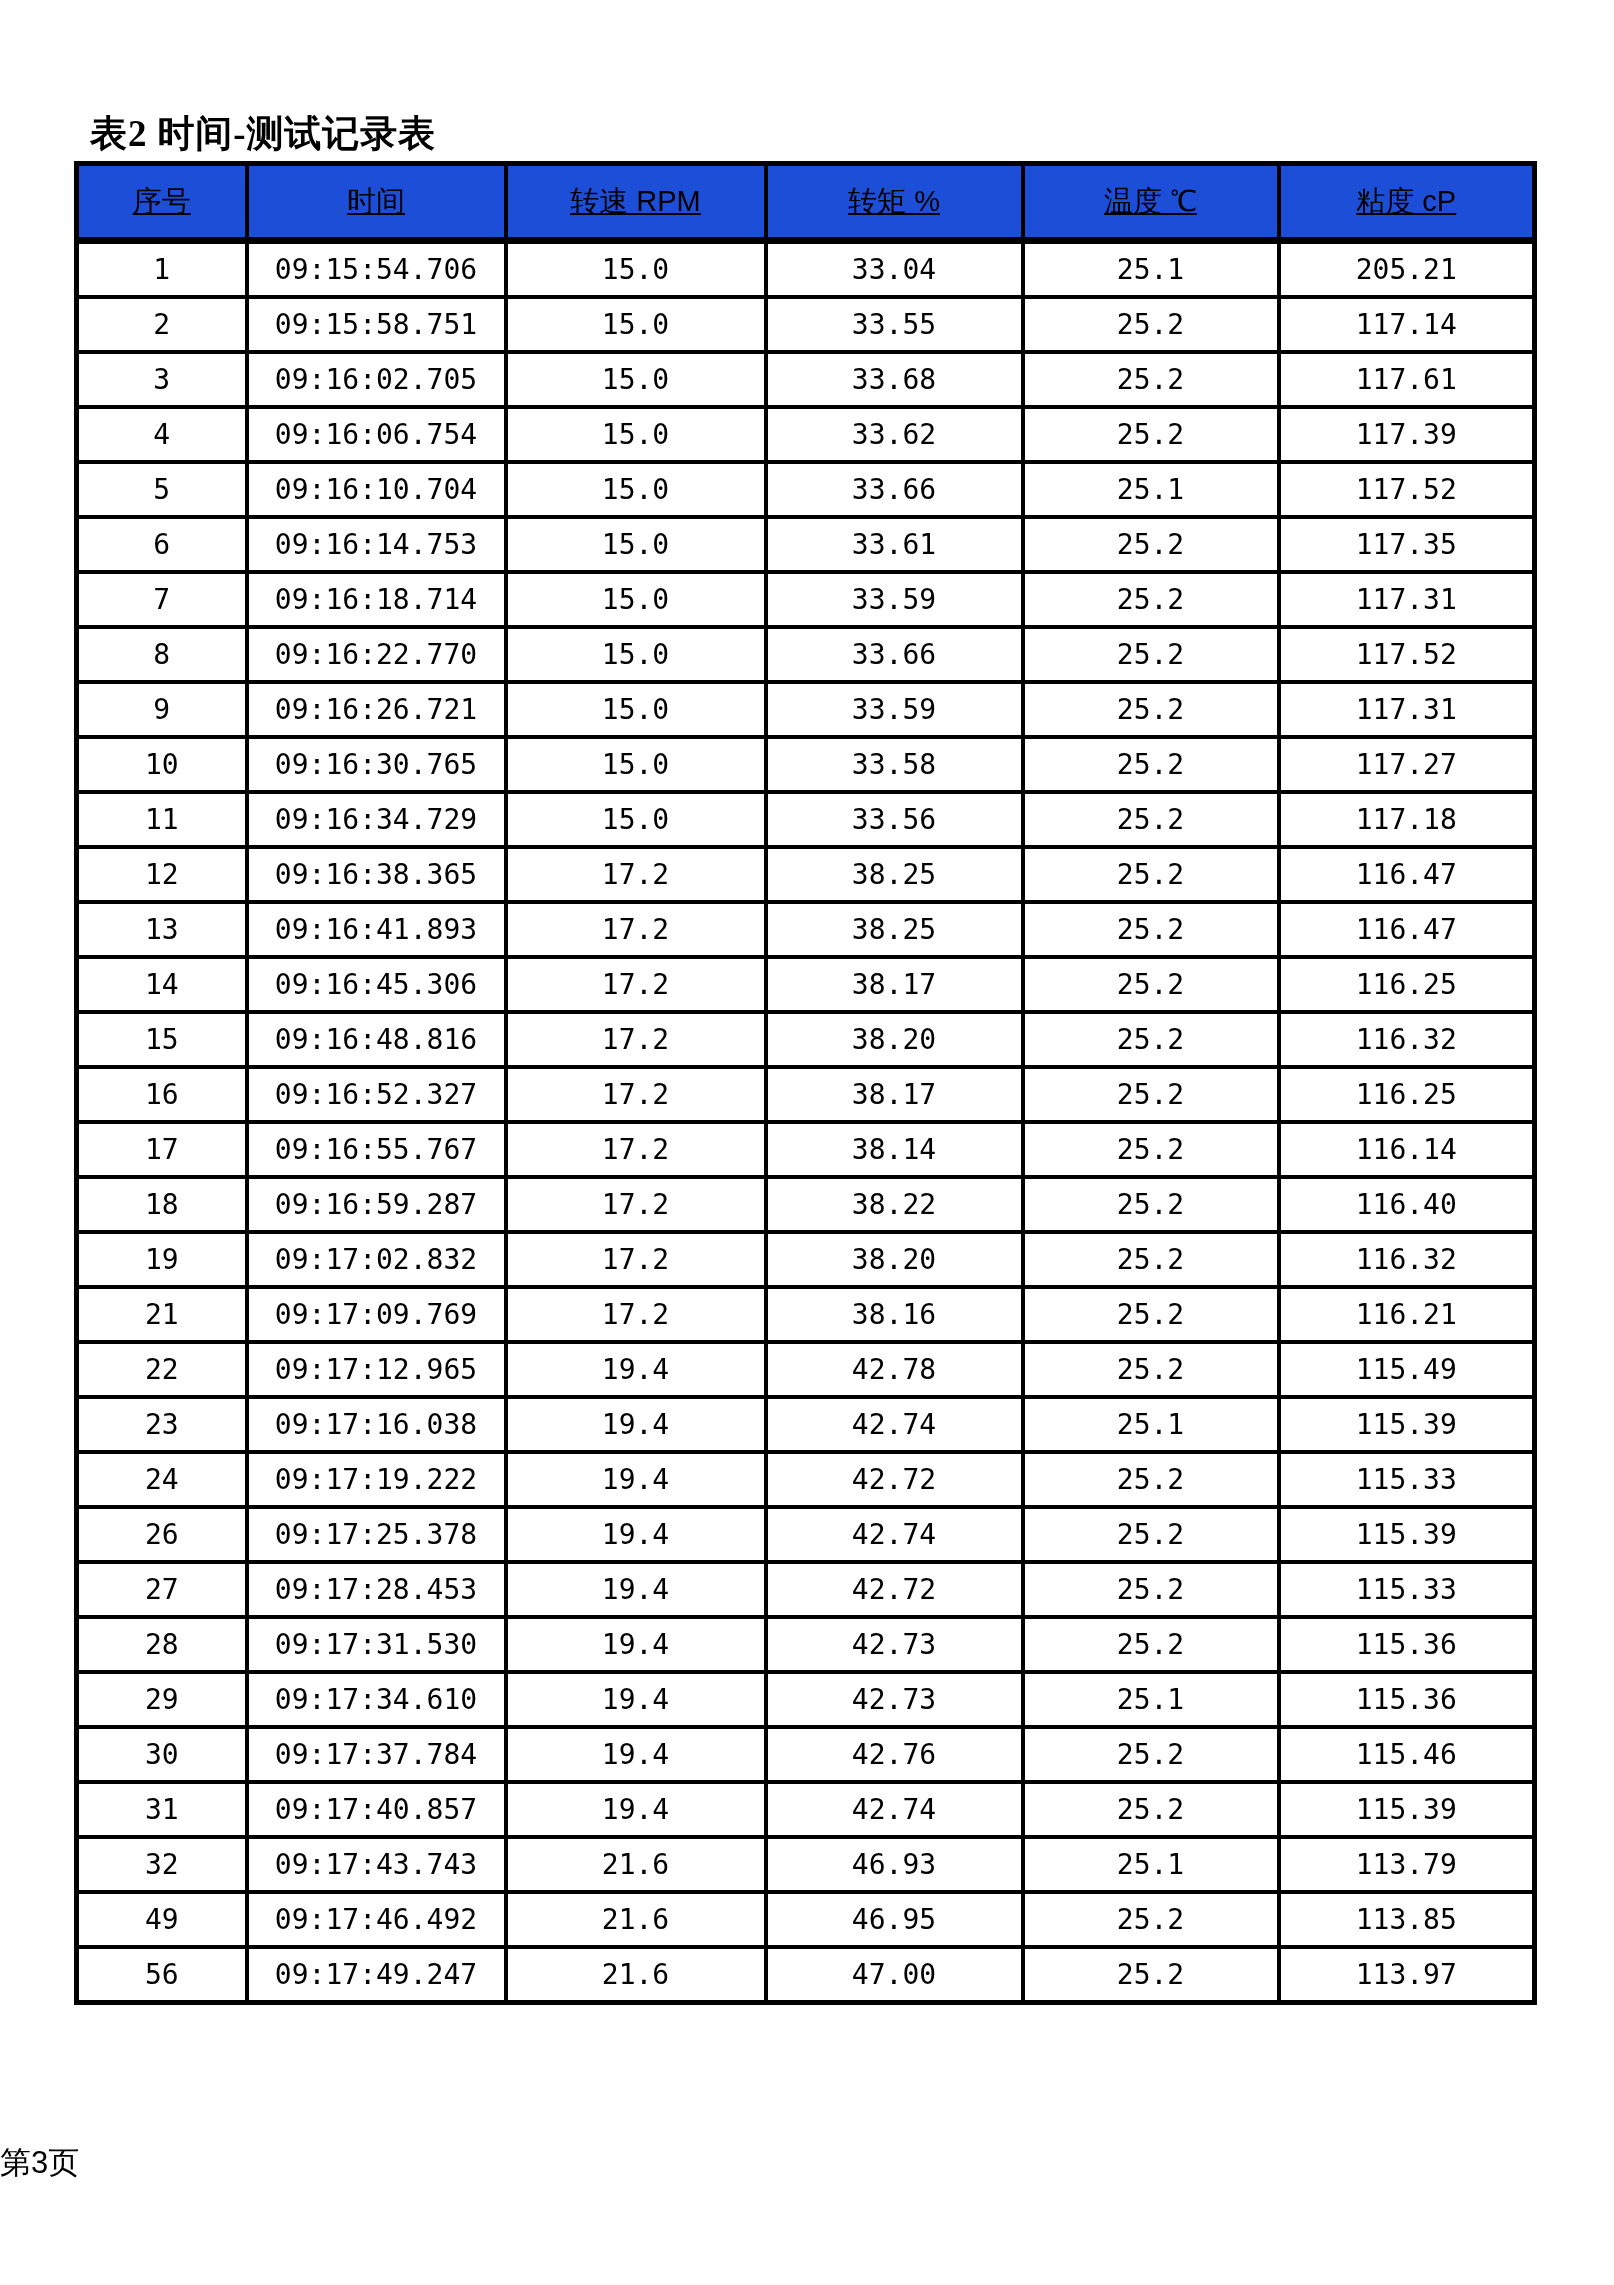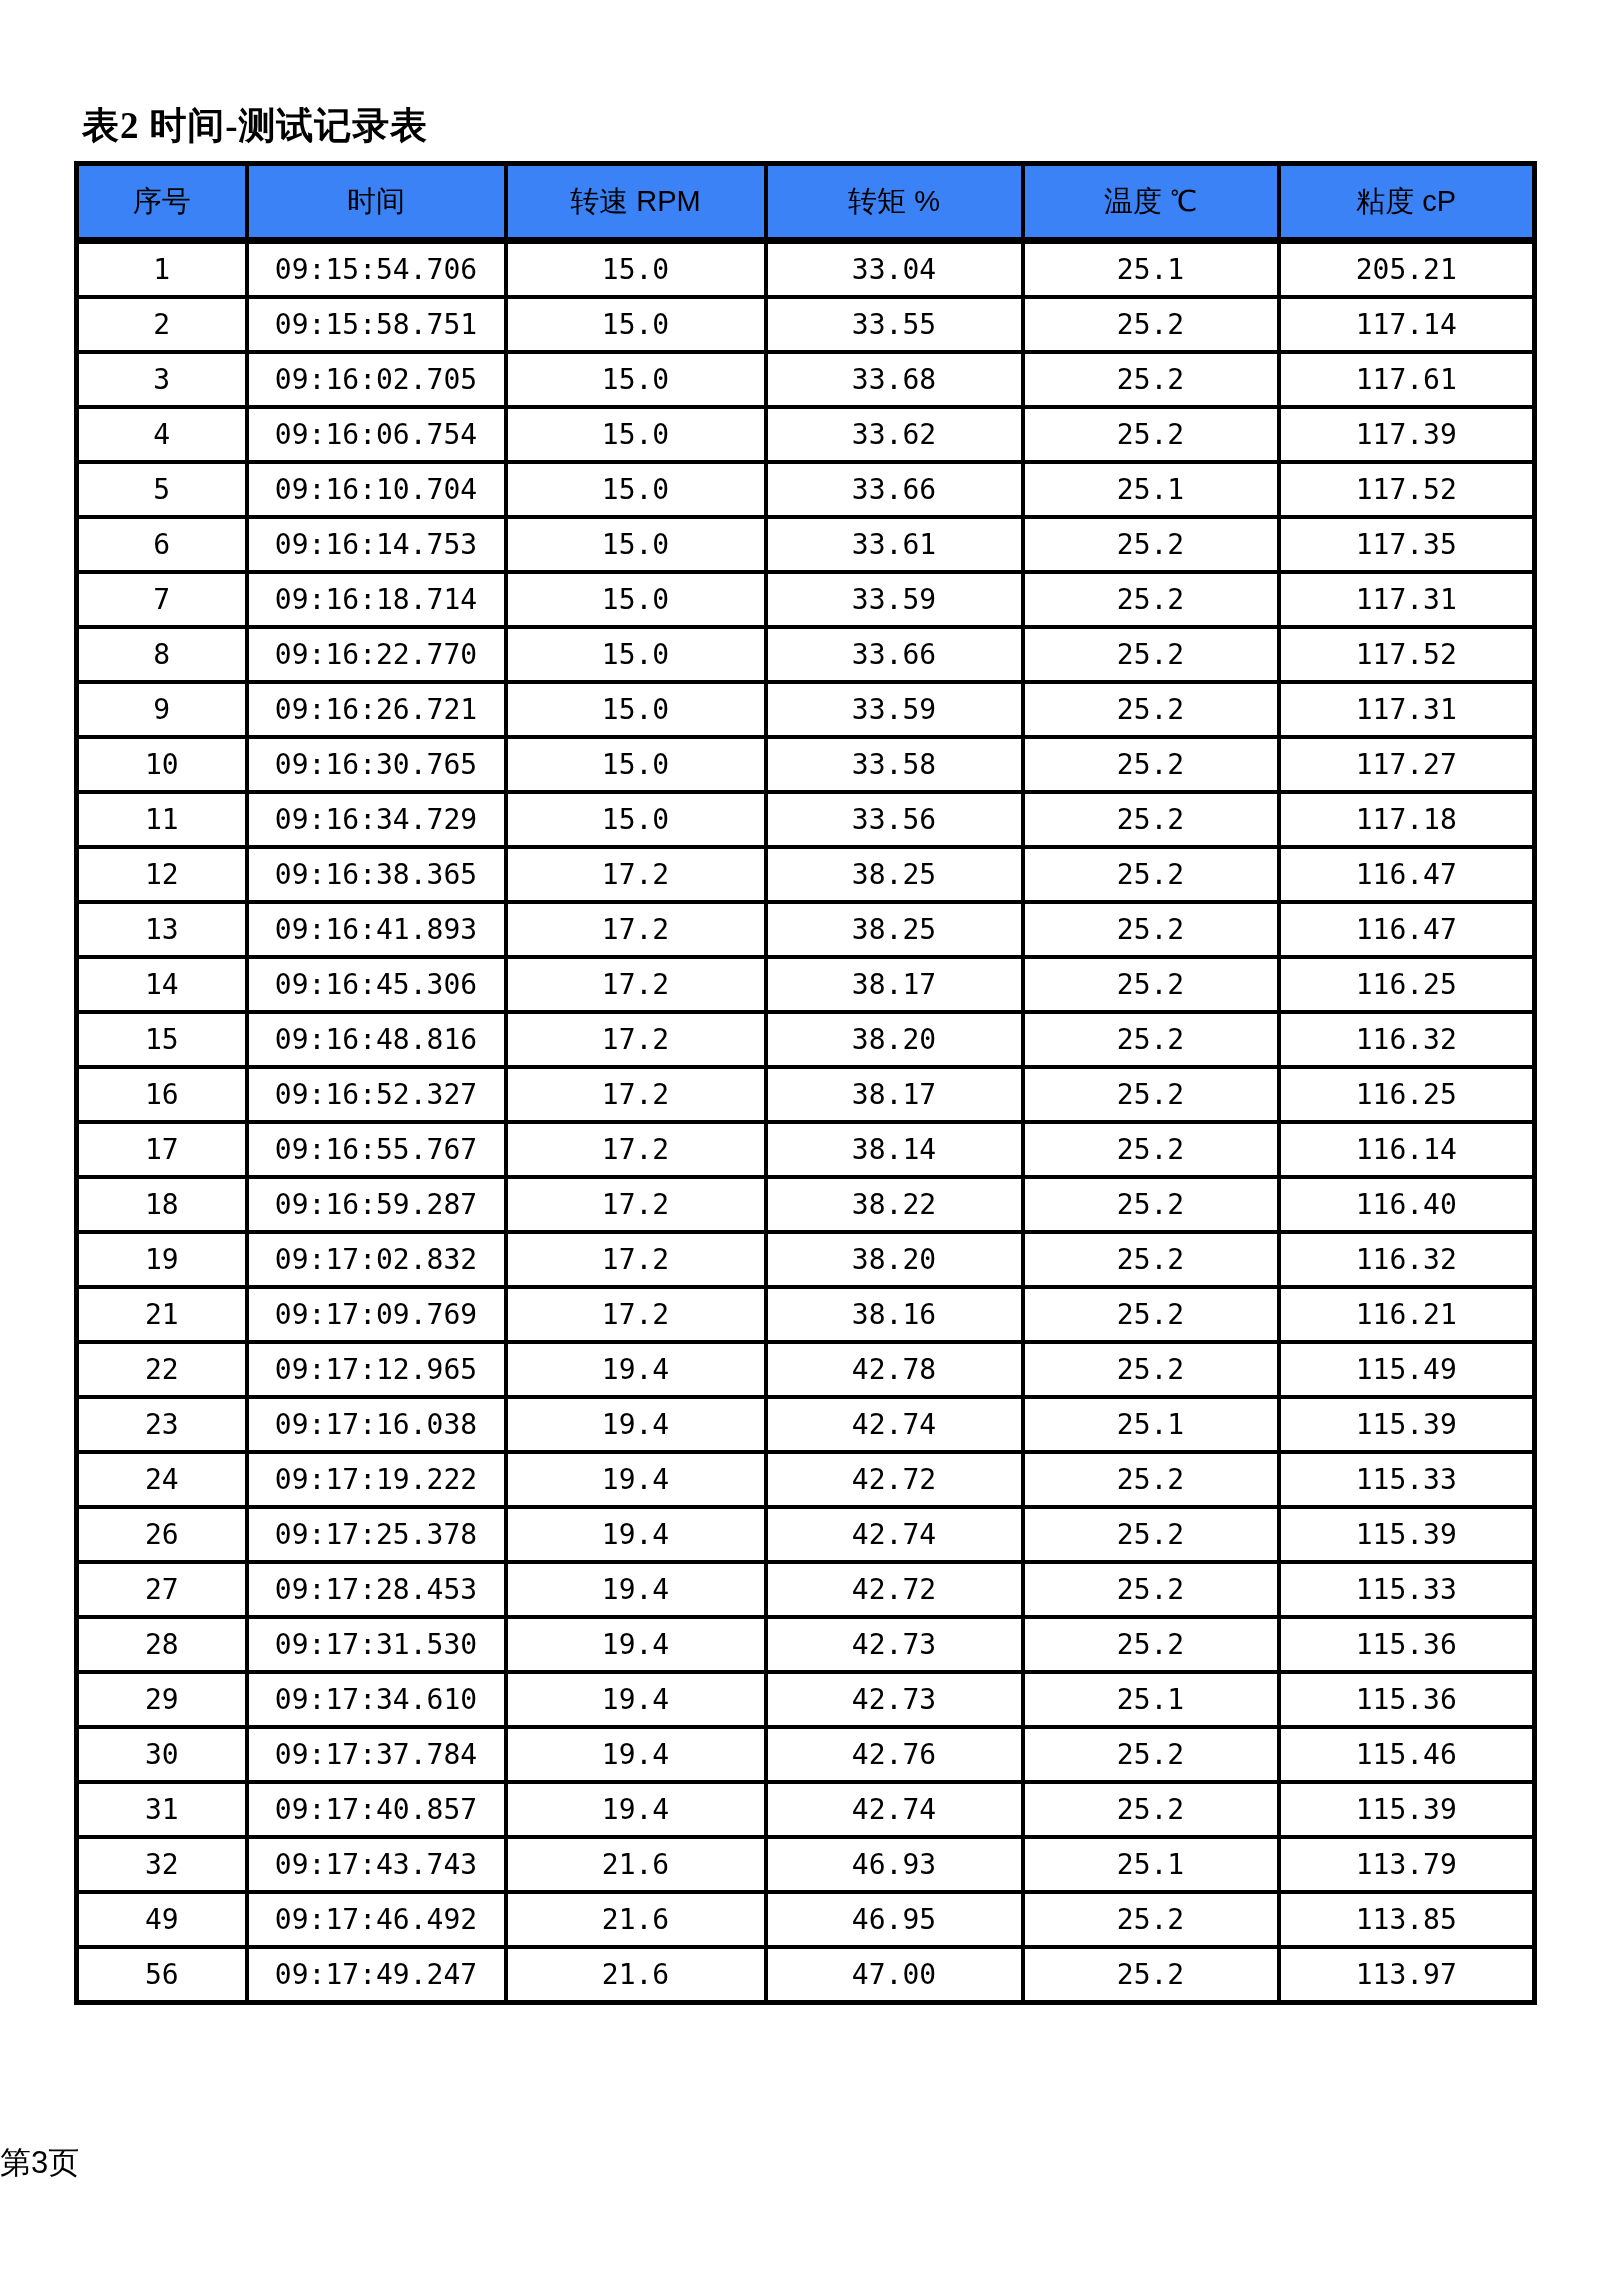--- a/index.html
+++ b/index.html
@@ -11,21 +11,21 @@
     position: relative;
     width: 1615px;
     height: 2285px;
     font-family: "Liberation Sans", sans-serif;
     color: #000000;
   }
   .doc-title {
     position: absolute;
     left: 74px;
     top: 93px;
-    margin: 8px;
+    margin: 16px;
     font-family: "Liberation Serif", serif;
     font-size: 37px;
     font-weight: bold;
     letter-spacing: 0.9px;
     white-space: nowrap;
   }
   table.rec-table {
     position: absolute;
     left: 74px;
     top: 161px;
@@ -36,25 +36,26 @@
   }
   .rec-table th, .rec-table td {
     border: 4.5px solid #000000;
     text-align: center;
     vertical-align: middle;
     padding: 0;
     overflow: hidden;
   }
   .rec-table thead th {
     height: 71px;
-    background: #3b82f6;
+    background: #1d4ed8;
     font-family: "Liberation Sans", sans-serif;
     font-weight: normal;
     font-size: 29px;
     border-bottom-width: 7.2px;
+    text-decoration: underline;
   }
   .rec-table tbody td {
     height: 51px;
     font-family: "DejaVu Sans Mono", monospace;
     font-size: 28px;
   }
   .page-footer {
     position: absolute;
     left: 0;
     top: 2142px;

